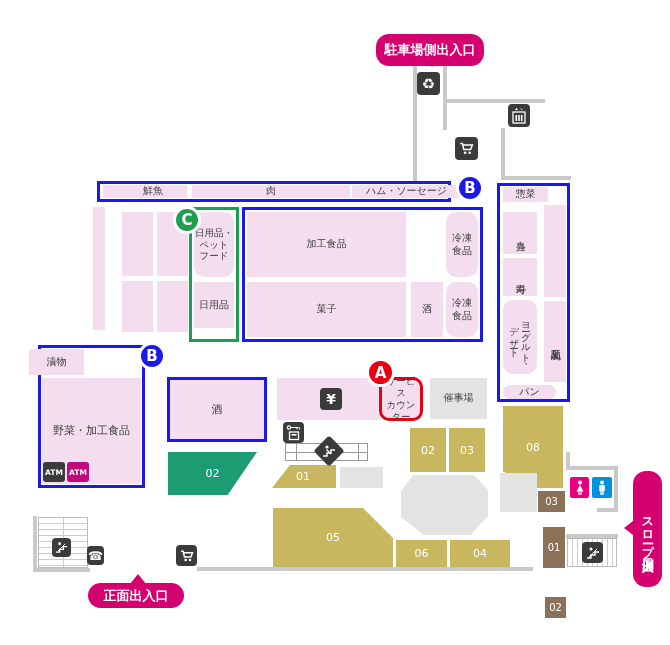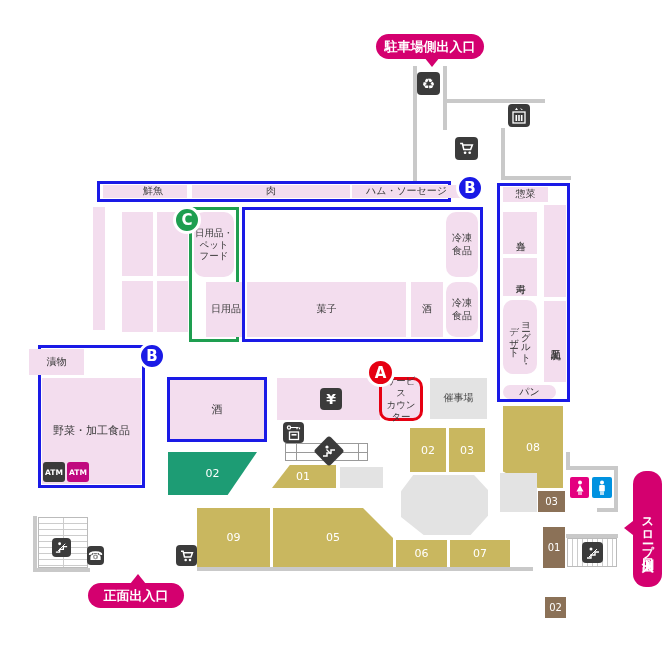--- a/index.html
+++ b/index.html
@@ -61,24 +61,25 @@
   <div class="abs pink" style="left:93px;top:207px;width:12px;height:123px;"></div>
   <div class="abs pink" style="left:122px;top:212px;width:31px;height:64px;"></div>
   <div class="abs pink" style="left:122px;top:281px;width:31px;height:51px;"></div>
   <div class="abs pink" style="left:157px;top:212px;width:31px;height:64px;"></div>
   <div class="abs pink" style="left:157px;top:281px;width:31px;height:51px;"></div>
 
   <div class="abs greenbox" style="left:189px;top:207px;width:50px;height:135px;"></div>
   <div class="abs pink lbl pre" style="left:194px;top:212px;width:40px;height:65px;font-size:9.5px;">日用品・
 ペット
 フード</div>
-  <div class="abs pink lbl" style="left:194px;top:282px;width:40px;height:55px;margin-left:12px;">日用品</div>
+  <div class="abs pink lbl" style="left:194px;top:282px;width:40px;height:46px;">日用品</div>
   <div class="abs marker" style="left:173px;top:206px;width:28px;height:28px;background:var(--green);">C</div>
 
   <div class="abs bluebox" style="left:242px;top:207px;width:241px;height:135px;"></div>
+  <div class="abs pink lbl" style="left:247px;top:212px;width:159px;height:65px;">加工食品</div>
   <div class="abs pink lbl pre" style="left:446px;top:212px;width:32px;height:65px;">冷凍
 食品</div>
   <div class="abs pink lbl" style="left:247px;top:282px;width:159px;height:55px;">菓子</div>
   <div class="abs pink lbl" style="left:411px;top:282px;width:32px;height:55px;">酒</div>
   <div class="abs pink lbl pre" style="left:446px;top:282px;width:32px;height:55px;">冷凍
 食品</div>
 
   <div class="abs bluebox" style="left:497px;top:183px;width:73px;height:219px;"></div>
   <div class="abs pink lbl" style="left:503px;top:187px;width:45px;height:15px;">惣菜</div>
   <div class="abs pink lbl vt" style="left:503px;top:212px;width:34px;height:42px;">弁当</div>
@@ -103,24 +104,23 @@
   <div class="abs lbl pre" style="left:379px;top:377px;width:44px;height:44px;background:var(--pink);border:3.5px solid var(--red);font-size:9.5px;">サービス
 カウンター</div>
   <div class="abs marker" style="left:366px;top:358px;width:29px;height:29px;background:var(--red);">A</div>
   <div class="abs grayb lbl" style="left:430px;top:378px;width:57px;height:41px;color:#444;">催事場</div>
 
   <div class="abs khaki num" style="left:410px;top:428px;width:36px;height:44px;">02</div>
   <div class="abs khaki num" style="left:449px;top:428px;width:36px;height:44px;">03</div>
   <div class="abs khaki num" style="left:503px;top:406px;width:60px;height:82px;clip-path:polygon(0 0,100% 0,100% 100%,58% 100%,0 80%);">08</div>
   <div class="abs khaki num" style="left:270px;top:465px;width:66px;height:23px;clip-path:polygon(30% 0,100% 0,100% 100%,3% 100%);">01</div>
   <div class="abs num" style="left:168px;top:452px;width:89px;height:43px;background:var(--teal);clip-path:polygon(0 0,100% 0,67% 100%,0 100%);">02</div>
-  <div class="abs khaki num" style="left:197px;top:508px;width:73px;height:59px;">09</div>
   <div class="abs khaki num" style="left:273px;top:508px;width:120px;height:59px;clip-path:polygon(0 0,75% 0,100% 51%,100% 100%,0 100%);">05</div>
   <div class="abs khaki num" style="left:396px;top:540px;width:51px;height:27px;">06</div>
-  <div class="abs khaki num" style="left:450px;top:540px;width:60px;height:27px;">07</div>
+  <div class="abs khaki num" style="left:450px;top:540px;width:60px;height:27px;">04</div>
 
   <div class="abs brown num" style="left:538px;top:491px;width:27px;height:21px;font-size:10px;">03</div>
   <div class="abs brown num" style="left:543px;top:527px;width:22px;height:41px;font-size:10px;">01</div>
   <div class="abs brown num" style="left:545px;top:597px;width:21px;height:21px;font-size:10px;">02</div>
 
   <div class="abs grayb" style="left:340px;top:467px;width:43px;height:21px;"></div>
   <div class="abs grayb" style="left:500px;top:473px;width:37px;height:39px;"></div>
   <div class="abs grayb" style="left:401px;top:475px;width:87px;height:60px;clip-path:polygon(14% 0,84% 0,100% 25%,100% 68%,80% 100%,26% 100%,0 70%,0 27%);"></div>
 
   <div class="abs" style="left:285px;top:443px;width:83px;height:18px;background:#fff;border:1px solid #9a9a9a;">
@@ -202,21 +202,21 @@
   </div>
   <div class="abs" style="left:592px;top:477px;width:20px;height:21px;background:var(--male);border-radius:2px;display:flex;align-items:center;justify-content:center;">
     <svg width="12" height="16" viewBox="0 0 12 16">
       <circle cx="6" cy="2.5" r="2" fill="#fff"></circle>
       <rect x="3.2" y="5" width="5.6" height="6.5" rx="1" fill="#fff"></rect>
       <rect x="4.3" y="11.5" width="1.4" height="3.5" fill="#fff"></rect>
       <rect x="6.3" y="11.5" width="1.4" height="3.5" fill="#fff"></rect>
     </svg>
   </div>
 
-  <div class="abs bubble" style="left:376px;top:34px;width:108px;height:25px;">駐車場側出入口</div>
+  <div class="abs bubble" style="left:376px;top:34px;width:108px;height:32px;">駐車場側出入口</div>
   <div class="abs tail" style="left:424px;top:57px;border-left:8px solid transparent;border-right:8px solid transparent;border-top:10px solid var(--magenta);"></div>
 
   <div class="abs bubble" style="left:88px;top:583px;width:96px;height:25px;">正面出入口</div>
   <div class="abs tail" style="left:130px;top:574px;border-left:8px solid transparent;border-right:8px solid transparent;border-bottom:10px solid var(--magenta);"></div>
 
   <div class="abs bubble vt" style="left:633px;top:471px;width:29px;height:116px;font-size:12px;">スロープ側出入口</div>
   <div class="abs tail" style="left:624px;top:521px;border-top:7px solid transparent;border-bottom:7px solid transparent;border-right:9px solid var(--magenta);"></div>
 
 </div>
 

